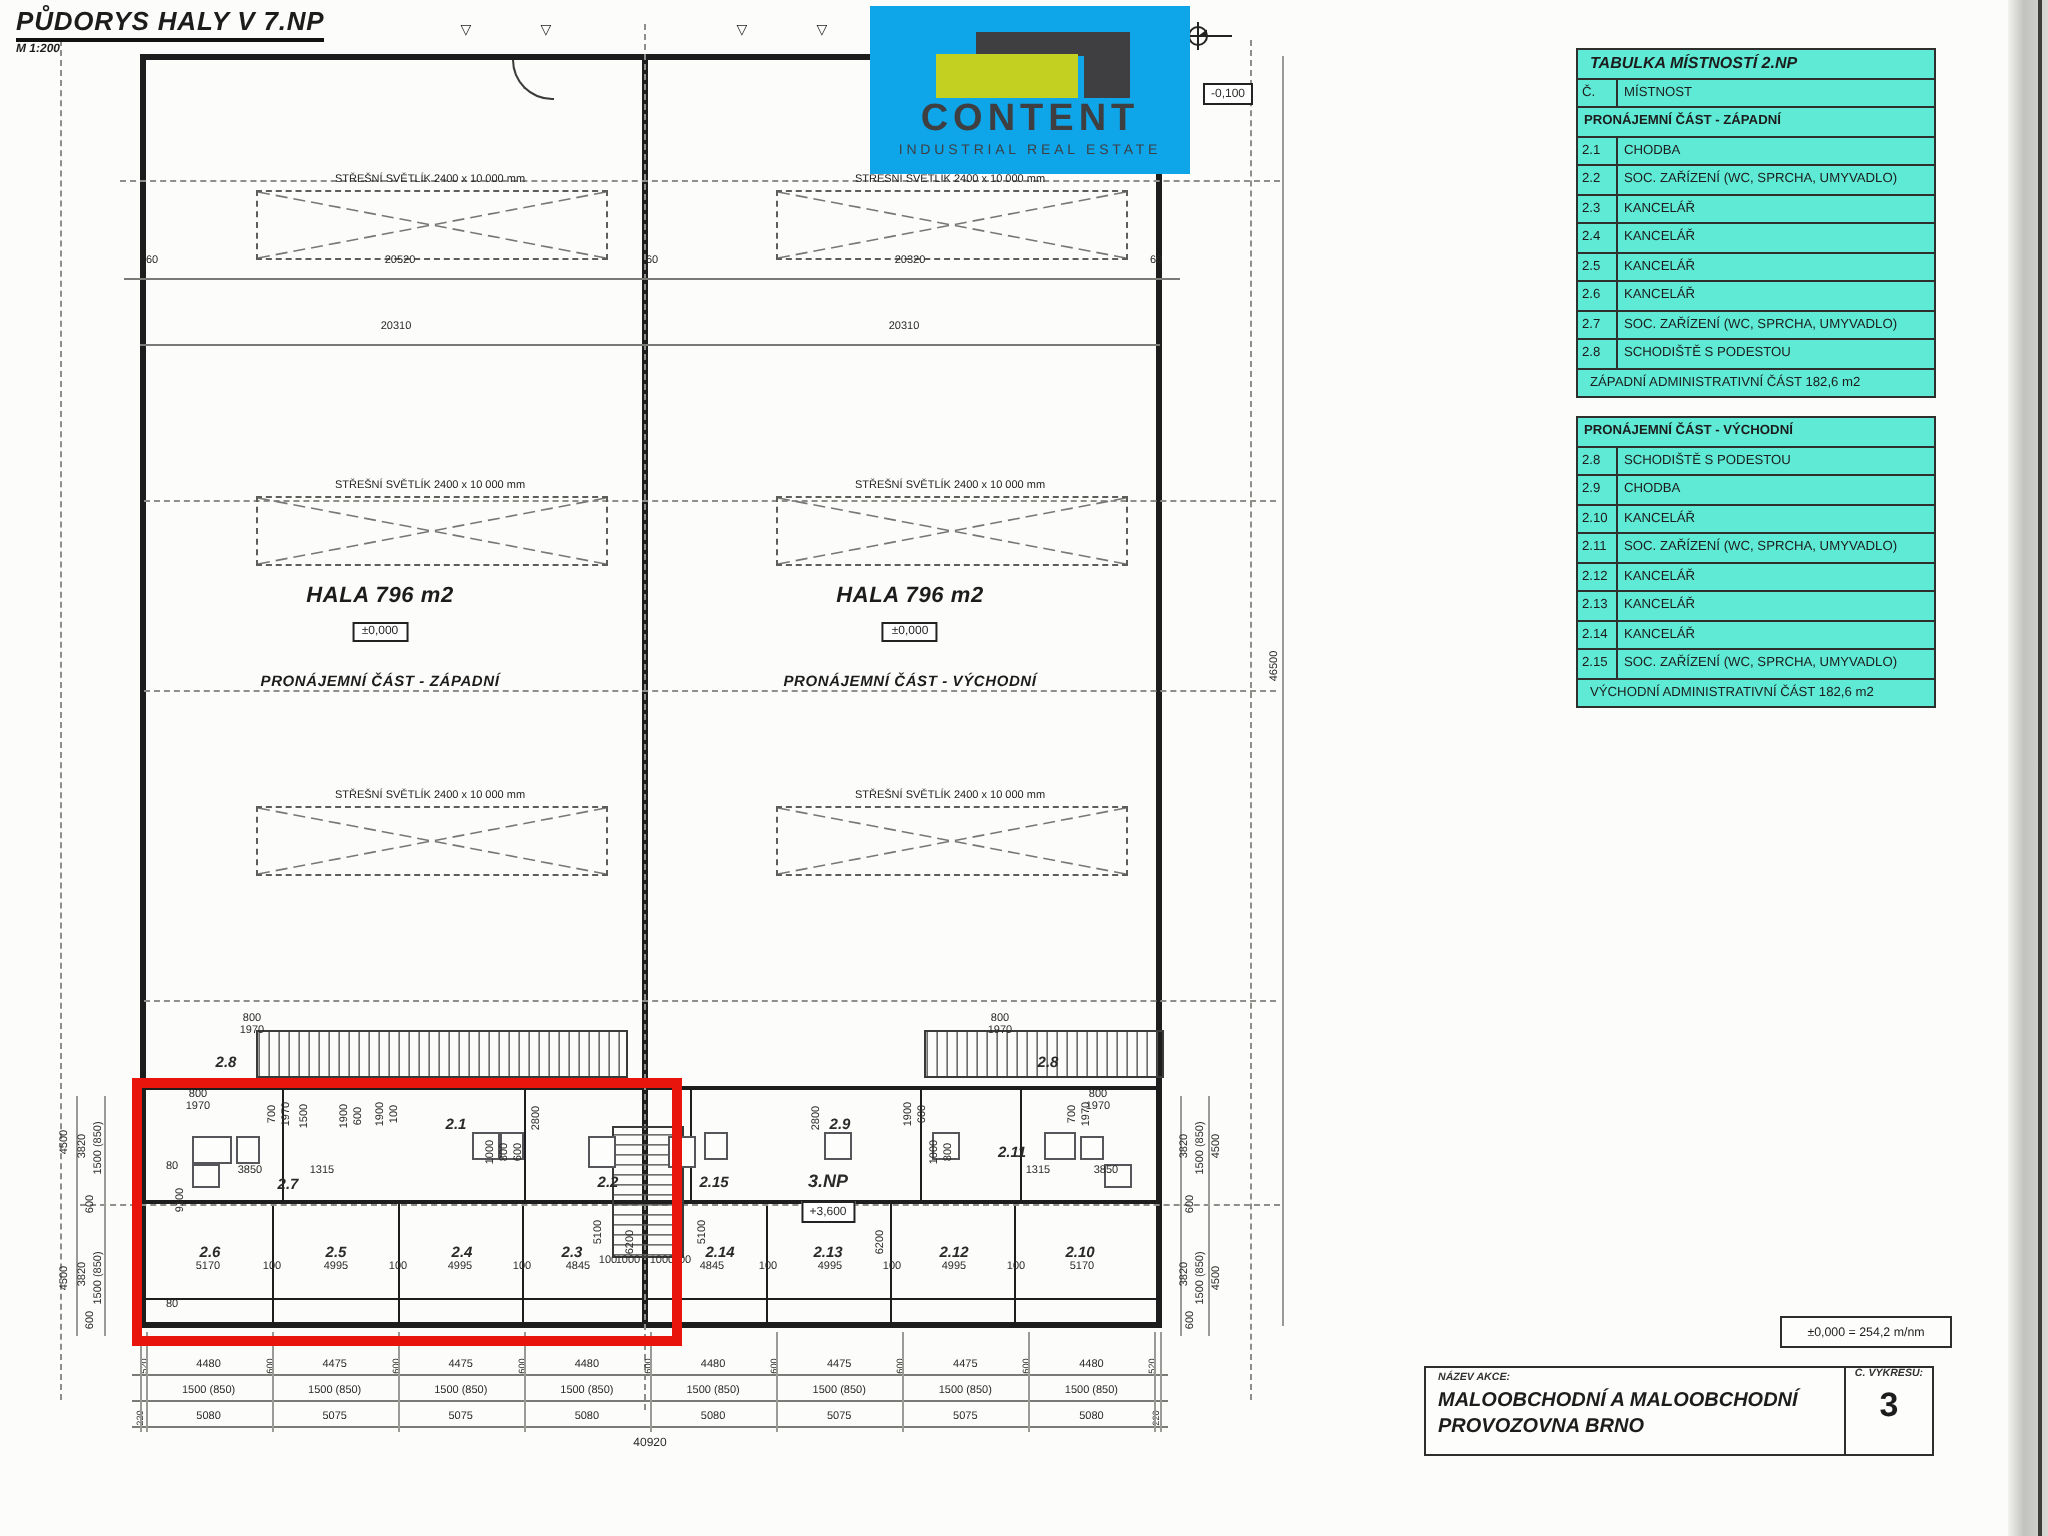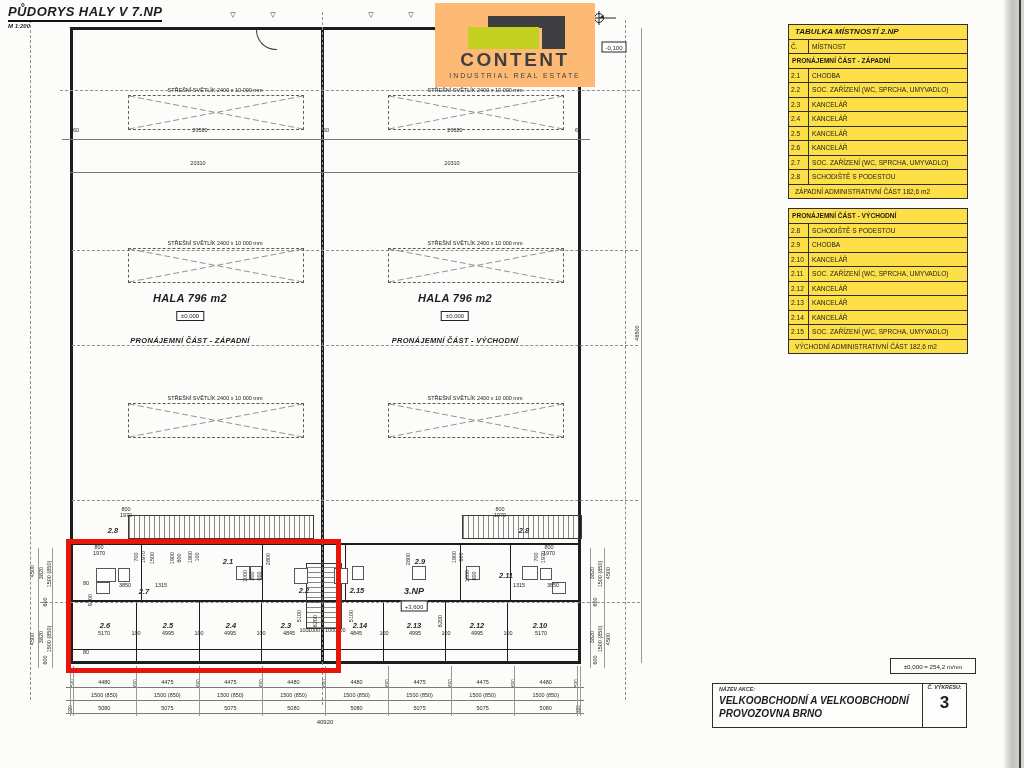--- a/index.html
+++ b/index.html
@@ -4,21 +4,21 @@
 <style>
   html,body{margin:0;padding:0;background:#e9e9e6;}
   .page{position:relative;width:1024px;height:768px;background:#fcfcfa;overflow:hidden;
         font-family:"Liberation Sans",sans-serif;color:#1c1c1c;}
   
   .hdr{position:absolute;left:8px;top:2px;z-index:4;}
   .hdr h1{margin:0;font-size:13px;font-weight:bold;font-style:italic;letter-spacing:.4px;
           border-bottom:2.5px solid #111;padding-bottom:1px;display:inline-block;}
   .hdr .scale{font-size:6px;font-weight:bold;font-style:italic;margin-top:1px;}
   
-  .logo{position:absolute;left:435px;top:3px;width:160px;height:84px;background:#fdba74;z-index:6;}
+  .logo{position:absolute;left:435px;top:3px;width:160px;height:84px;background:#0ea5e9;z-index:6;}
   .logo .shape{position:absolute;}
   .logo .word{position:absolute;left:0;top:46px;width:160px;text-align:center;font-size:19px;
               font-weight:bold;letter-spacing:2.5px;color:#3f3f41;}
   .logo .tag{position:absolute;left:0;top:69px;width:160px;text-align:center;font-size:7px;
              letter-spacing:1.9px;color:#3f3f41;}
   
   #plan{position:absolute;left:0;top:0;width:1024px;height:768px;border-radius:32px;}
   .wall{position:absolute;background:#1d1d1d;}
   .gv{position:absolute;width:0;border-left:1px dashed #8e8e8a;}
   .gh{position:absolute;height:0;border-top:1px dashed #8e8e8a;}
@@ -38,21 +38,21 @@
   .hatch.v{background:repeating-linear-gradient(0deg,#55555266 0,#555552 1px,transparent 1px,transparent 5px);}
   .fix{position:absolute;border:1px solid #55555a;background:#fdfdfb;}
   .tri{position:absolute;transform:translateX(-50%);font-size:7px;color:#1d1d1d;}
   .arc{position:absolute;width:20px;height:20px;border-left:1px solid #3a3a38;border-bottom:1px solid #3a3a38;border-bottom-left-radius:20px;}
   .hall{position:absolute;transform:translateX(-50%);text-align:center;z-index:2;}
   .hall .nm{font-size:11px;font-weight:bold;font-style:italic;letter-spacing:.3px;}
   .hall .lv{display:inline-block;border:1px solid #222;background:#fff;font-size:6px;padding:1px 4px;margin-top:3px;}
   .hall .pt{font-size:7.5px;font-weight:bold;font-style:italic;margin-top:14px;letter-spacing:.3px;}
   .redbox{position:absolute;left:66px;top:539px;width:265px;height:124px;border:5px solid #e8150d;z-index:8;}
   
-  .rtable{position:absolute;left:788px;width:178px;border:1.2px solid #2e2e2c;background:#fde047;z-index:3;}
+  .rtable{position:absolute;left:788px;width:178px;border:1.2px solid #2e2e2c;background:#5eead4;z-index:3;}
   .trow{display:flex;min-height:13.5px;border-top:1px solid #2e2e2c;align-items:center;font-size:6.6px;}
   .trow:first-child{border-top:none;}
   .tnum{width:17px;flex:0 0 17px;border-right:1px solid #2e2e2c;align-self:stretch;display:flex;align-items:center;padding-left:2px;}
   .tname{padding:1px 3px;}
   .trow.title{font-size:8px;font-weight:bold;font-style:italic;}
   .trow.title .tname{padding-left:6px;}
   .trow.sec .tname{font-weight:bold;}
   .trow.head .tname,.trow.head .tnum{font-weight:normal;}
   .trow.foot .tname{padding-left:6px;}
   
@@ -443,21 +443,21 @@
         <div class="tname">VÝCHODNÍ ADMINISTRATIVNÍ ČÁST 182,6 m2</div>
       </div>
     </div>
 
   <div class="elev">±0,000 = 254,2 m/nm</div>
 
   <div class="tblock">
     <div class="left">
       <div class="cap">NÁZEV AKCE:</div>
       <div class="nm">
-        <div>VELKOOBCHODNÍ A VELKOOBCHODNÍ</div>
+        <div>MALOOBCHODNÍ A MALOOBCHODNÍ</div>
         <div>PROVOZOVNA BRNO</div>
       </div>
     </div>
     <div class="right">
       <div class="cap">Č. VÝKRESU:</div>
       <div class="num">3</div>
     </div>
   </div>
 
   <div class="edgeband"></div>

